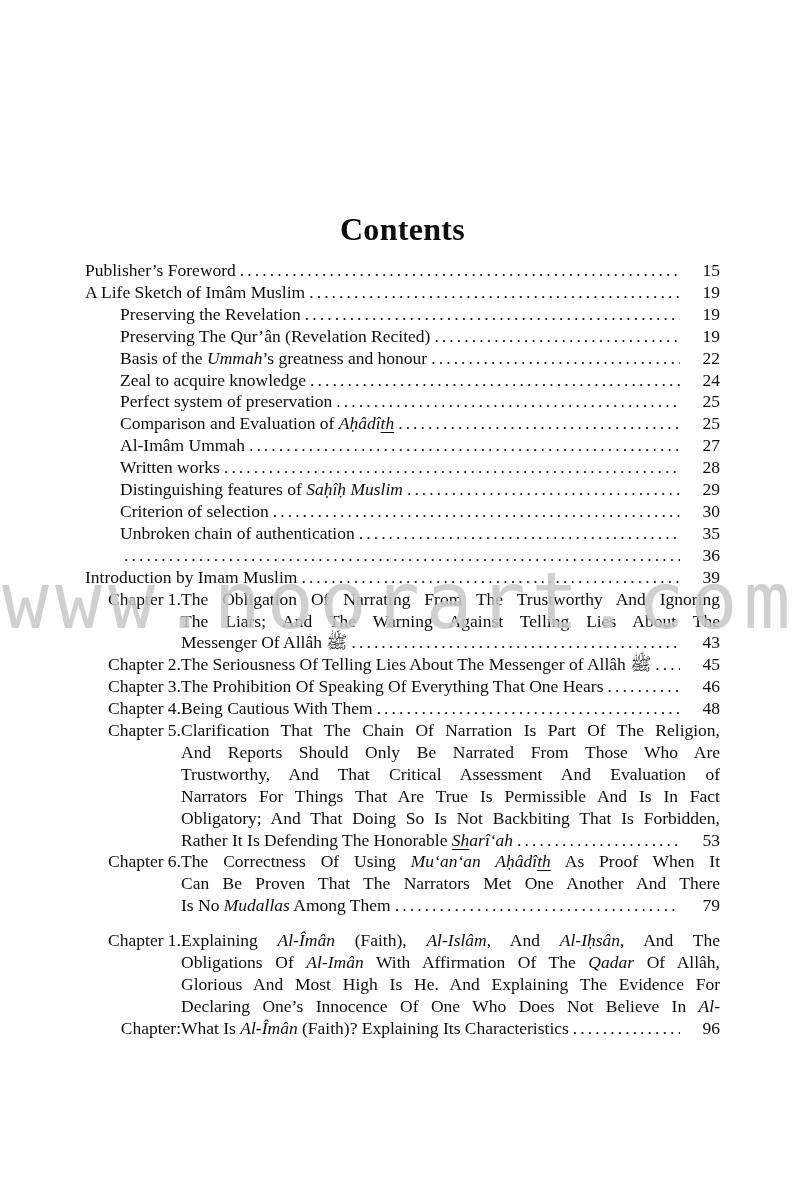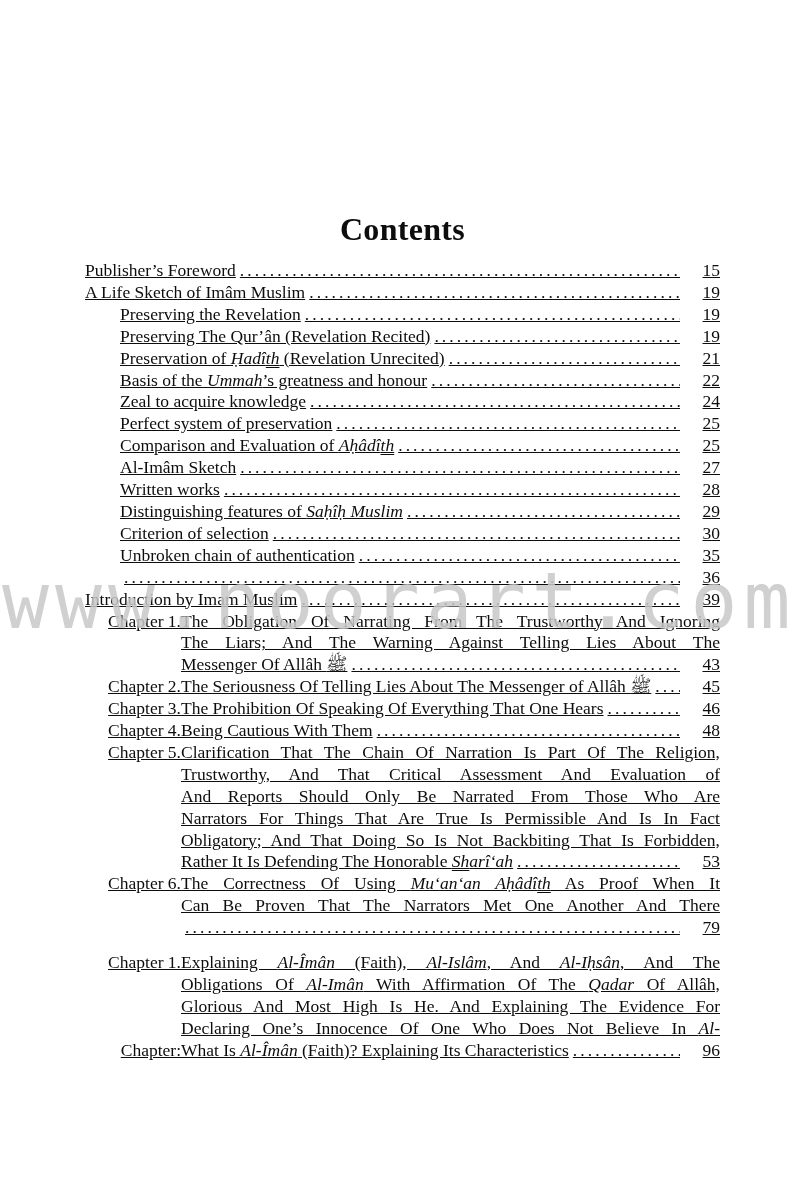--- a/index.html
+++ b/index.html
@@ -6,21 +6,21 @@
   body{
     width:800px;height:1192px;background:#ffffff;position:relative;overflow:hidden;
     font-family:"Liberation Serif","DejaVu Serif",serif;color:#0d0d0d;
   }
   .sheet{position:absolute;left:0;top:0;width:800px;height:1040px;background:#ffffff;}
   .page-inner{position:absolute;left:85px;top:0;width:635px;}
   .contents-title{
     margin:211px 0 0 0;text-align:center;font-weight:bold;font-size:32px;line-height:36px;
     letter-spacing:.3px;
   }
-  .toc{margin-top:13px;font-size:17.5px;line-height:21.9px;text-decoration:underline;}
+  .toc{margin-top:13px;font-size:17.5px;line-height:21.9px;}
   .entry{display:flex;}
   .entry.ind{padding-left:35px;}
   .entry .lab{width:96px;flex:none;text-align:right;}
   .entry .body{flex:1;min-width:0;}
   .line.just{
     text-align:justify;text-align-last:justify;white-space:nowrap;overflow:hidden;
   }
   .line.last{display:flex;align-items:baseline;}
   .line.last .txt{flex:none;max-width:100%;}
   .dots{flex:1 1 auto;min-width:12px;overflow:hidden;white-space:nowrap;}
@@ -79,29 +79,20 @@
             <div class="line last">
               <span class="txt"><span>Preserving The Qur’ân (Revelation Recited)</span></span>
               <span class="dots"></span>
               <span class="pg">19</span>
             </div>
           </div>
         </div>
         <div class="entry plain ind">
           <div class="body">
             <div class="line last">
-              <span class="txt"><span>Preservation of </span><span class="it">Ḥadî</span><span class="it un">th</span><span> (Revelation Unrecited)</span></span>
-              <span class="dots"></span>
-              <span class="pg">21</span>
-            </div>
-          </div>
-        </div>
-        <div class="entry plain ind">
-          <div class="body">
-            <div class="line last">
               <span class="txt"><span>Basis of the </span><span class="it">Ummah</span><span>’s greatness and honour</span></span>
               <span class="dots"></span>
               <span class="pg">22</span>
             </div>
           </div>
         </div>
         <div class="entry plain ind">
           <div class="body">
             <div class="line last">
               <span class="txt"><span>Zeal to acquire knowledge</span></span>
@@ -124,21 +115,21 @@
             <div class="line last">
               <span class="txt"><span>Comparison and Evaluation of </span><span class="it">Aḥâdî</span><span class="it un">th</span></span>
               <span class="dots"></span>
               <span class="pg">25</span>
             </div>
           </div>
         </div>
         <div class="entry plain ind">
           <div class="body">
             <div class="line last">
-              <span class="txt"><span>Al-Imâm Sketch</span></span>
+              <span class="txt"><span>Al-Imâm Ummah</span></span>
               <span class="dots"></span>
               <span class="pg">27</span>
             </div>
           </div>
         </div>
         <div class="entry plain ind">
           <div class="body">
             <div class="line last">
               <span class="txt"><span>Written works</span></span>
               <span class="dots"></span>
@@ -229,37 +220,38 @@
               <span class="txt"><span>Being Cautious With Them</span></span>
               <span class="dots"></span>
               <span class="pg">48</span>
             </div>
           </div>
         </div>
         <div class="entry chapter">
           <div class="lab">Chapter 5.</div>
           <div class="body">
             <div class="line just"><span>Clarification That The Chain Of Narration Is Part Of The Religion,</span></div>
+            <div class="line just"><span>And Reports Should Only Be Narrated From Those Who Are</span></div>
             <div class="line just"><span>Trustworthy, And That Critical Assessment And Evaluation of</span></div>
-            <div class="line just"><span>And Reports Should Only Be Narrated From Those Who Are</span></div>
             <div class="line just"><span>Narrators For Things That Are True Is Permissible And Is In Fact</span></div>
             <div class="line just"><span>Obligatory; And That Doing So Is Not Backbiting That Is Forbidden,</span></div>
             <div class="line last">
               <span class="txt"><span>Rather It Is Defending The Honorable </span><span class="it un">Sh</span><span class="it">arî‘ah</span></span>
               <span class="dots"></span>
               <span class="pg">53</span>
             </div>
           </div>
         </div>
         <div class="entry chapter">
           <div class="lab">Chapter 6.</div>
           <div class="body">
             <div class="line just"><span>The Correctness Of Using </span><span class="it">Mu‘an‘an Aḥâdî</span><span class="it un">th</span><span> As Proof When It</span></div>
             <div class="line just"><span>Can Be Proven That The Narrators Met One Another And There</span></div>
             <div class="line last">
+              <span class="txt"><span>Is No </span><span class="it">Mudallas</span><span> Among Them</span></span>
               <span class="dots"></span>
               <span class="pg">79</span>
             </div>
           </div>
         </div>
       </div>
     <div class="toc" id="toc-faith">
         <div class="entry chapter">
           <div class="lab">Chapter 1.</div>
           <div class="body">

